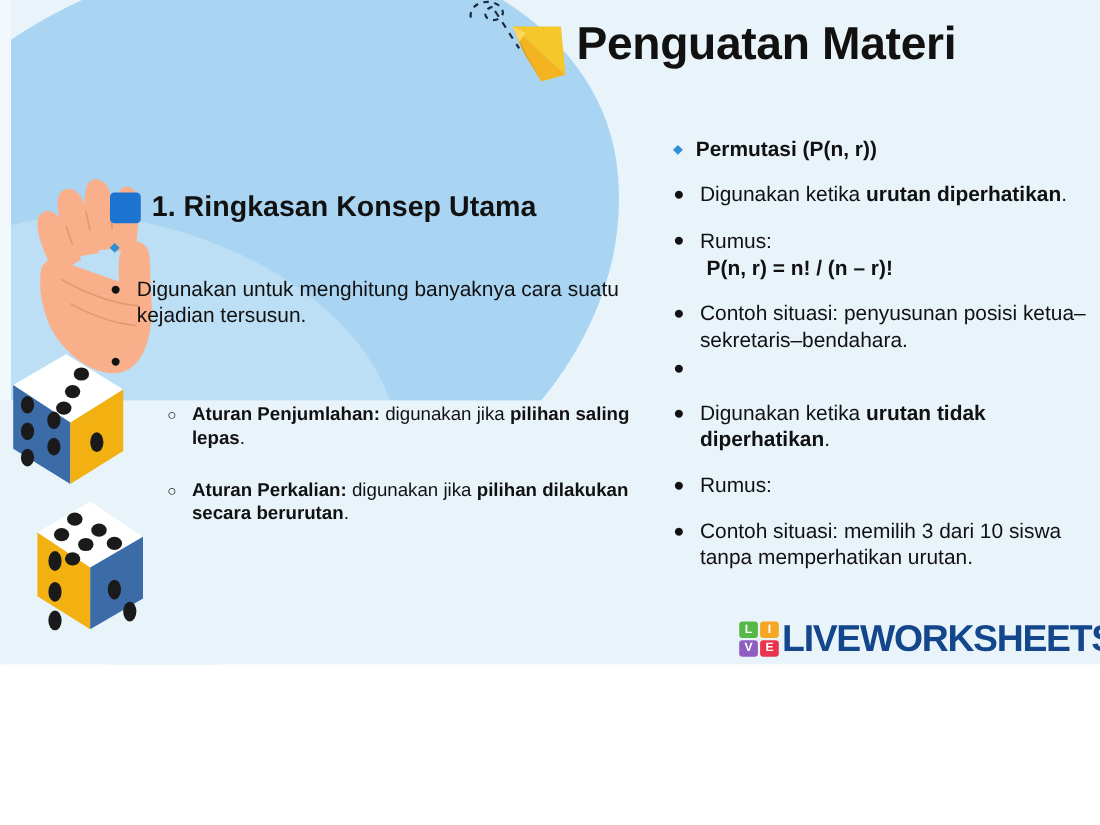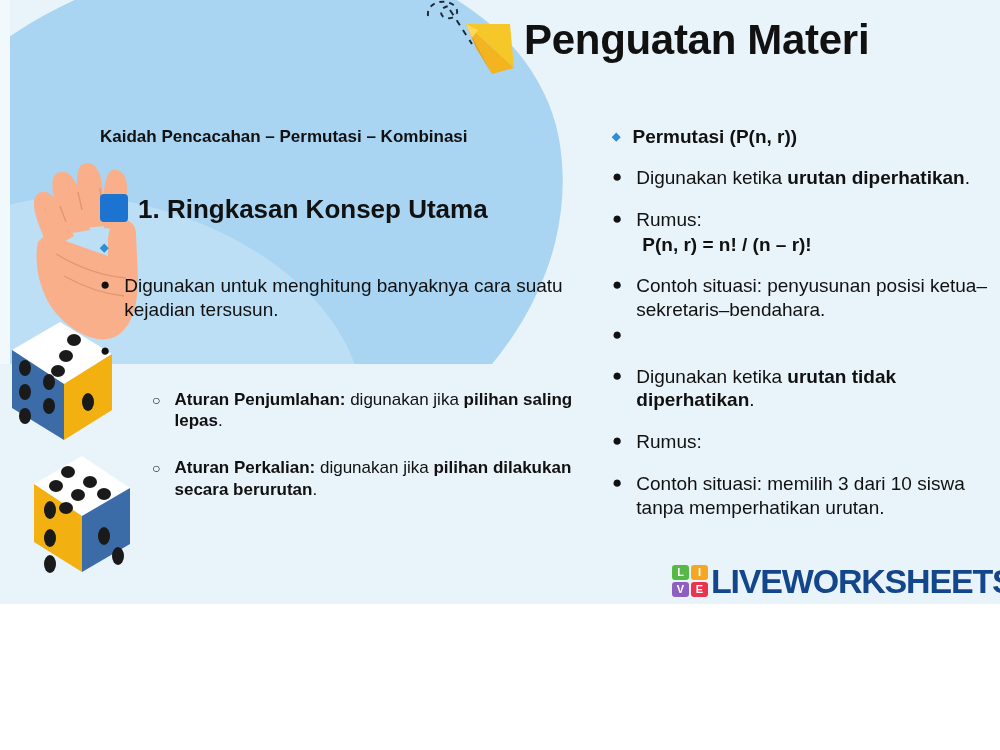--- a/index.html
+++ b/index.html
@@ -103,21 +103,21 @@
   }
   .doc-heading {
     font-size: 17px;
     font-weight: bold;
     color: #111111;
     line-height: 1.32;
     margin: 0 0 0 0;
   }
   .section-title {
     display: flex;
-    align-items: flex-start;
+    align-items: flex-end;
     gap: 10px;
     margin-top: 46px;
     font-size: 26px;
     font-weight: bold;
     color: #111111;
   }
   .blue-square {
     display: inline-block;
     width: 28px;
     height: 28px;
@@ -333,21 +333,20 @@
   <div class="dash-right">
     <svg width="56" height="48" viewBox="0 0 56 48">
       <path d="M8 6 C26 2 40 12 36 24 C32 36 14 38 10 28 C6 18 22 14 28 22" fill="none" stroke="#1c2b3a" stroke-width="2" stroke-dasharray="5,5"></path>
     </svg>
   </div>
 
   <div class="title">Penguatan Materi</div>
 
   <div class="col-left">
 
-    <div class="doc-heading">Kaidah Pencacahan – Permutasi – Kombinasi</div>
 
     <div class="section-title">
       <span class="blue-square"></span>
       <span>1. Ringkasan Konsep Utama</span>
     </div>
 
     <div class="sub-head">
       <span class="diamond">◆</span>
     </div>
 

